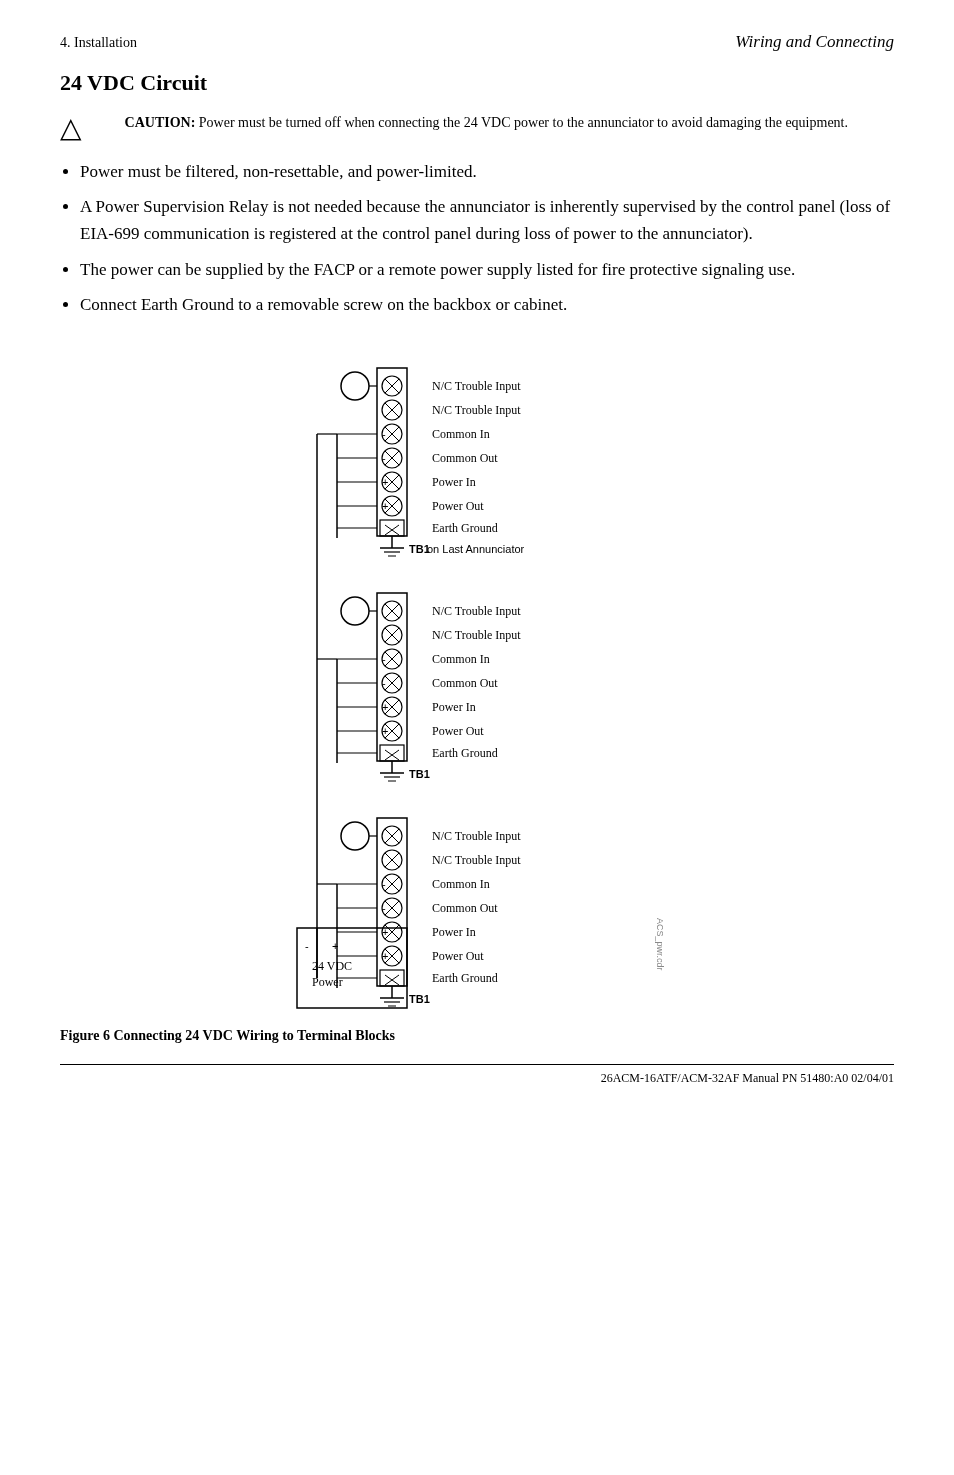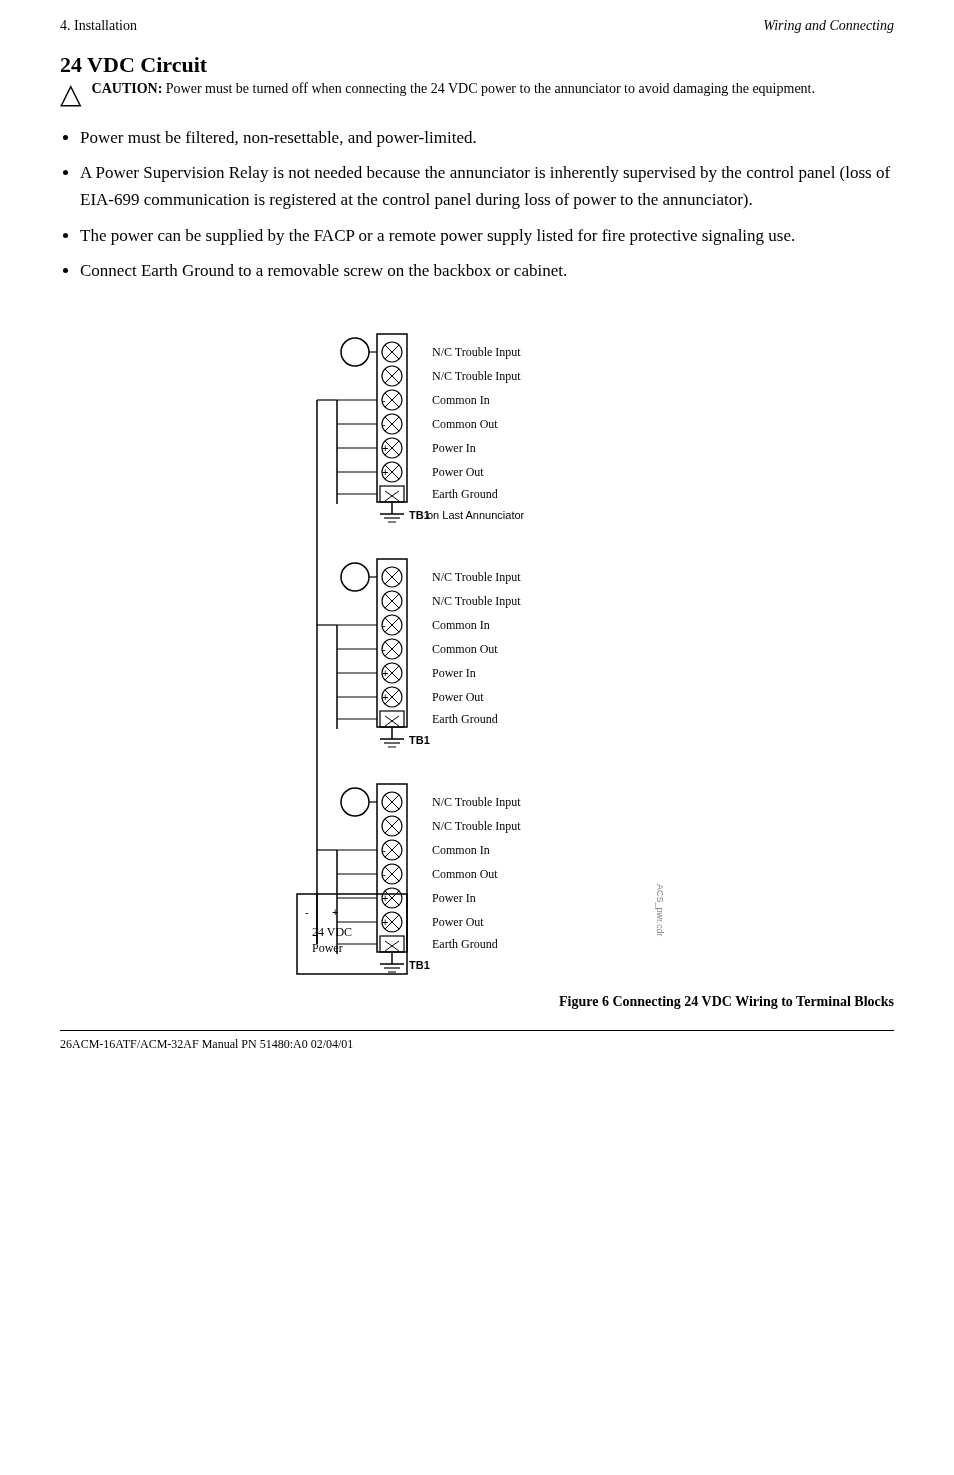--- a/index.html
+++ b/index.html
@@ -8,57 +8,59 @@
       font-size: 14px;
       background: #fff;
       color: #000;
       width: 954px;
       min-height: 1475px;
       padding: 0;
     }
     .page {
       width: 954px;
       min-height: 1475px;
-      padding: 18px 60px 40px 60px;
+      padding: 32px 60px 40px 60px;
       position: relative;
     }
     .header {
       display: flex;
       justify-content: space-between;
       align-items: baseline;
       margin-bottom: 18px;
       border-bottom: none;
     }
     .header-left {
       font-size: 14px;
     }
     .header-right {
-      font-size: 14px;
+      font-size: 17px;
       font-style: italic;
     }
     .section-title {
       font-size: 22px;
       font-weight: bold;
+      margin-bottom: 16px;
       margin-top: 4px;
     }
     .caution-block {
       display: flex;
       align-items: flex-start;
       margin-bottom: 16px;
       gap: 10px;
     }
     .caution-icon {
       font-size: 28px;
       line-height: 1;
       flex-shrink: 0;
       margin-top: 2px;
     }
     .caution-text {
       font-size: 14px;
       line-height: 1.5;
+      margin-left: 33px;
     }
     .caution-text strong {
       font-size: 14px;
     }
     .intro-text {
       font-size: 14px;
       line-height: 1.6;
       margin-bottom: 12px;
     }
     .bullet-list {
@@ -73,29 +75,29 @@
     }
     .diagram-container {
       display: flex;
       justify-content: center;
       margin: 20px 0 10px 0;
     }
     svg.diagram {
       display: block;
     }
     .figure-caption {
-      text-align: right;
+      text-align: left;
       font-size: 14px;
       font-weight: bold;
       margin-top: 6px;
       margin-bottom: 20px;
     }
     .footer {
       display: flex;
-      justify-content: flex-start;
+      justify-content: flex-end;
       align-items: baseline;
       margin-top: 20px;
       font-size: 12px;
       border-top: 1px solid #000;
       padding-top: 6px;
     }
   </style>
 </head>
 <body>
 

